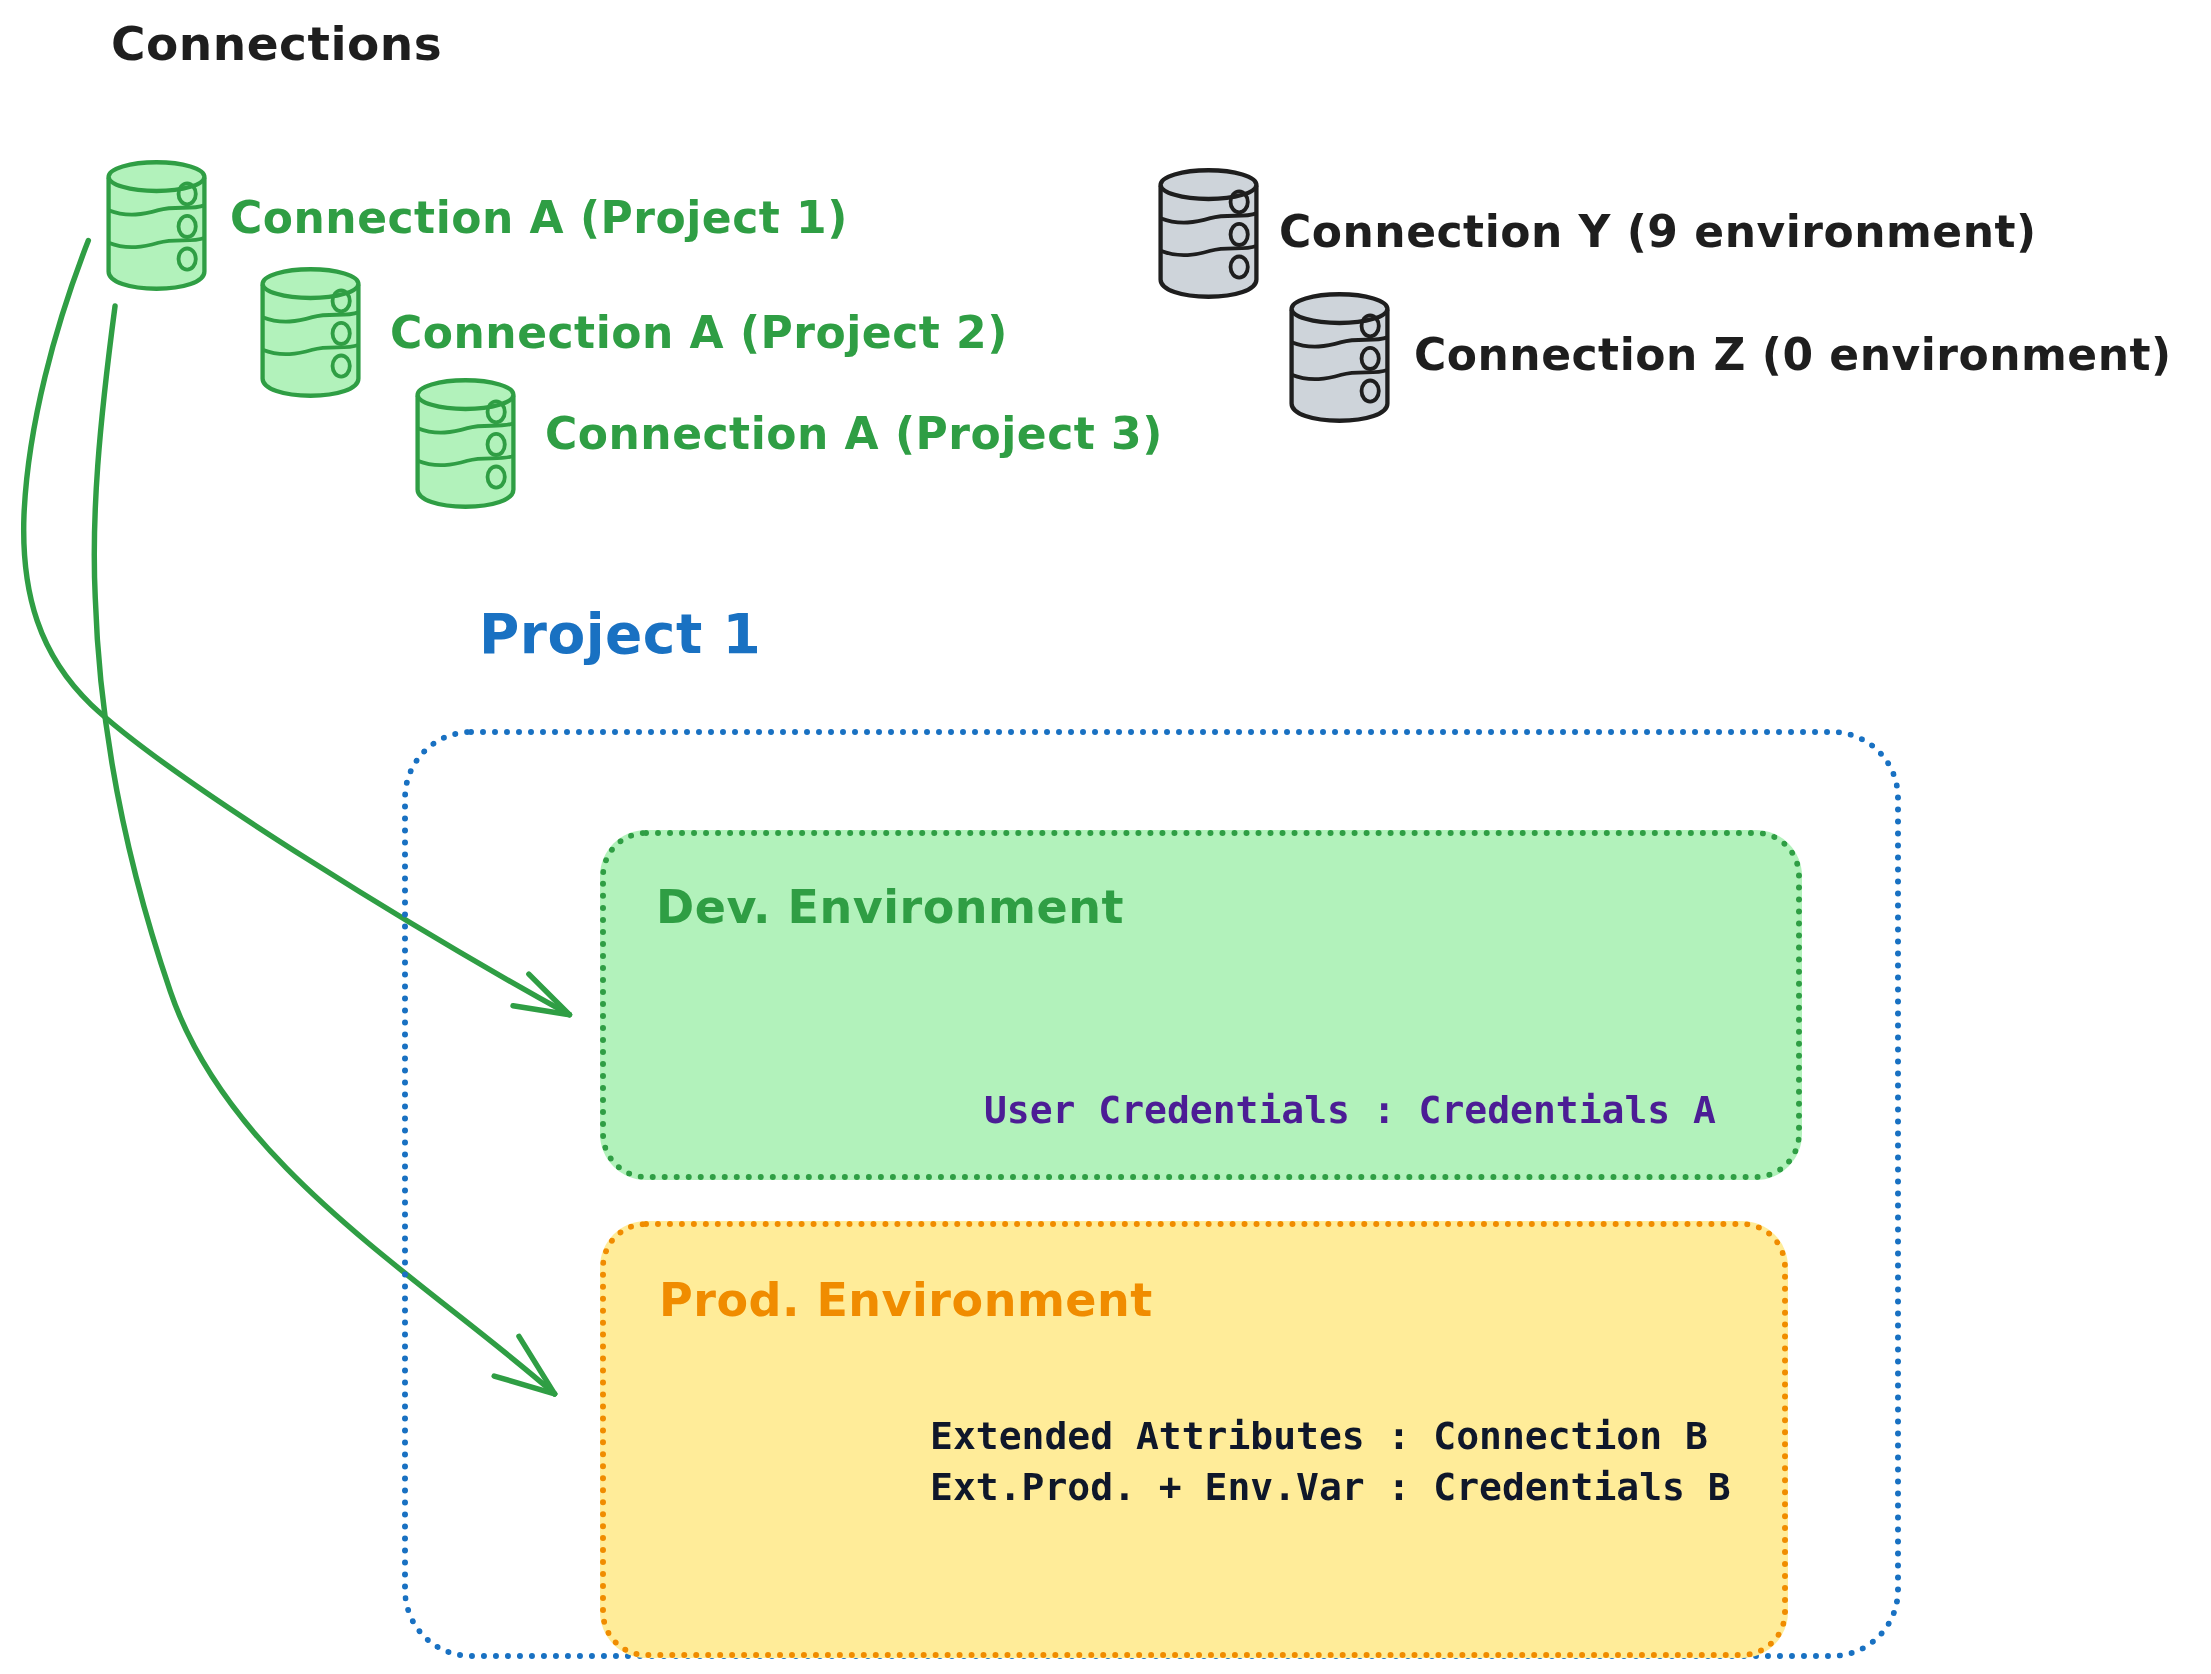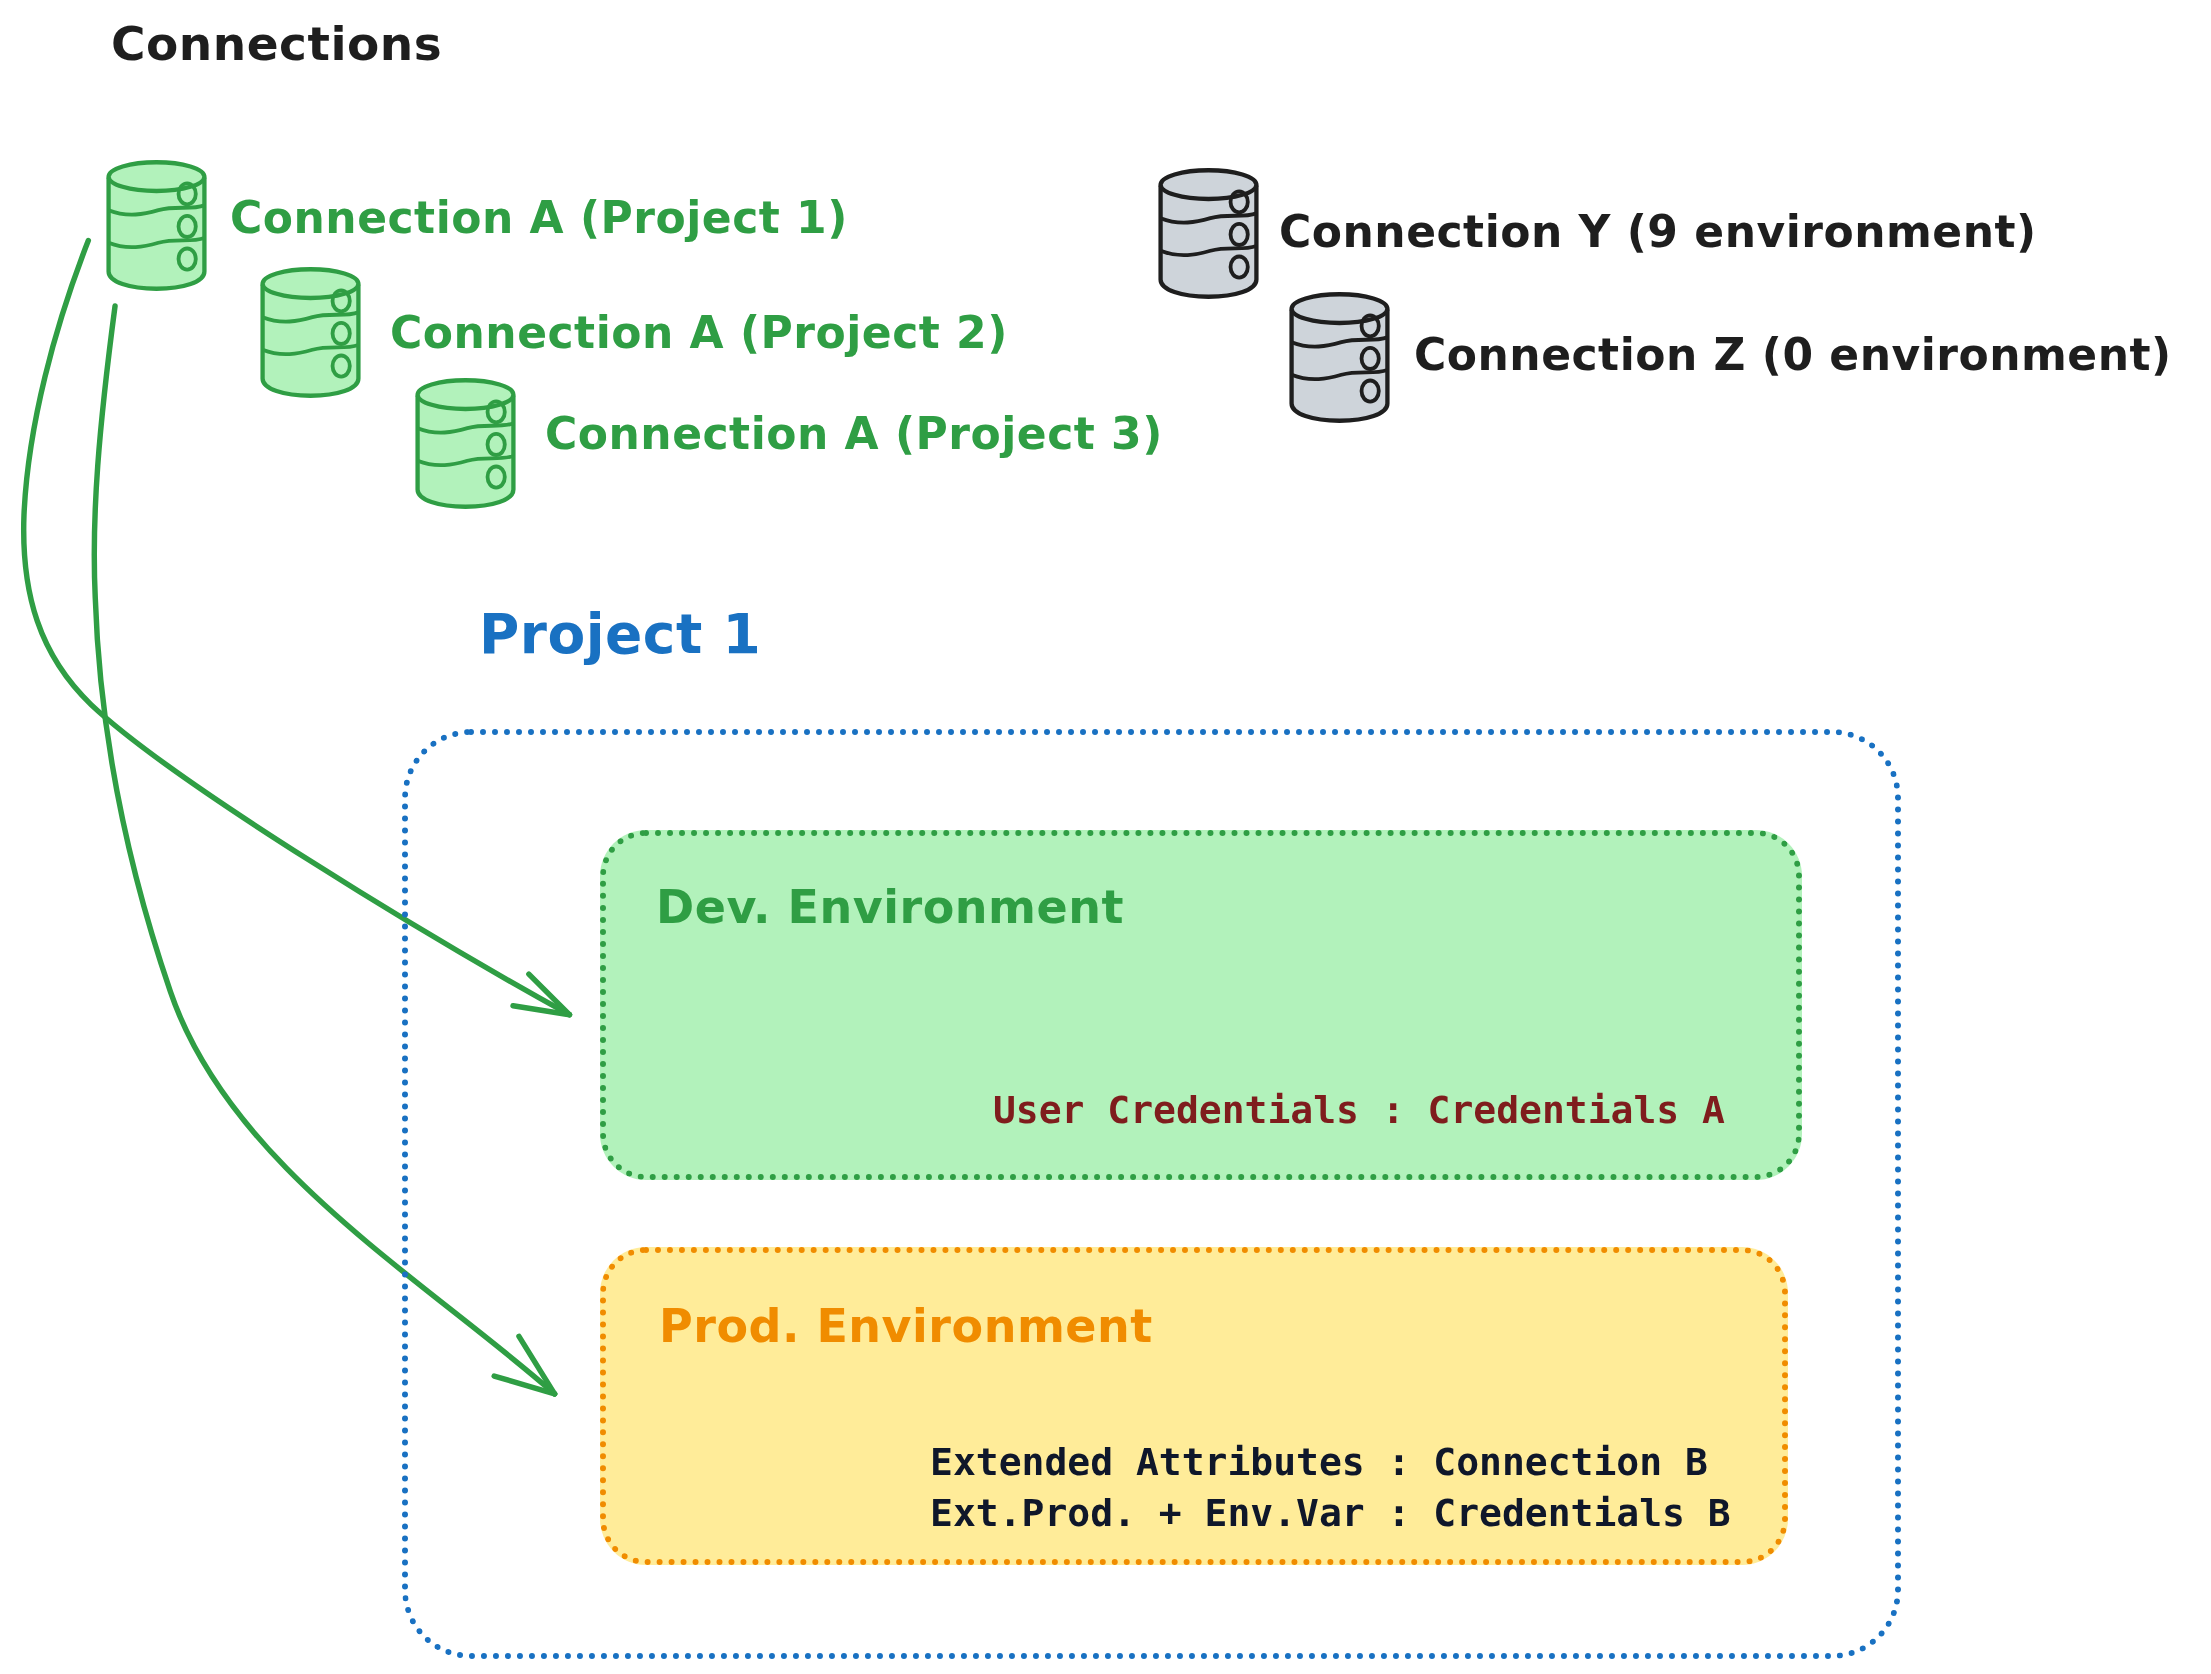--- a/index.html
+++ b/index.html
@@ -37,26 +37,26 @@
     box-sizing:border-box;
   }
   .env-box{
     box-sizing:border-box;border-radius:46px;padding-left:39px;
   }
   .dev-box{
     left:192px;top:95px;width:1202px;height:350px;
     background:#b2f2bb;border:6px dotted #2f9e44;
   }
   .prod-box{
-    left:192px;top:512px;width:1188px;height:318px;
+    left:192px;top:486px;width:1188px;height:437px;
     background:#ffec99;border:6px dotted #f08c00;
   }
   .dev-title{left:50px;top:44px;color:#2f9e44;}
   .prod-title{left:53px;top:46px;color:#f08c00;}
-  .dev-cred{right:71px;bottom:42px;color:#7f1d1d;}
+  .dev-cred{right:80px;bottom:42px;color:#4c1d95;}
   .prod-creds{left:324px;top:184px;color:#0f172a;line-height:51px;}
 
   
   .db{position:absolute;width:115px;height:139px;}
   .db .body,.db .top{stroke-width:4.5;stroke-linejoin:round;}
   .db .sep,.db .hole{fill:none;stroke-width:4;}
   .db.green .body,.db.green .top{fill:#b2f2bb;stroke:#2f9e44;}
   .db.green .sep,.db.green .hole{stroke:#2f9e44;}
   .db.gray .body,.db.gray .top{fill:#ced4da;stroke:#1e1e1e;}
   .db.gray .sep,.db.gray .hole{stroke:#1e1e1e;}

